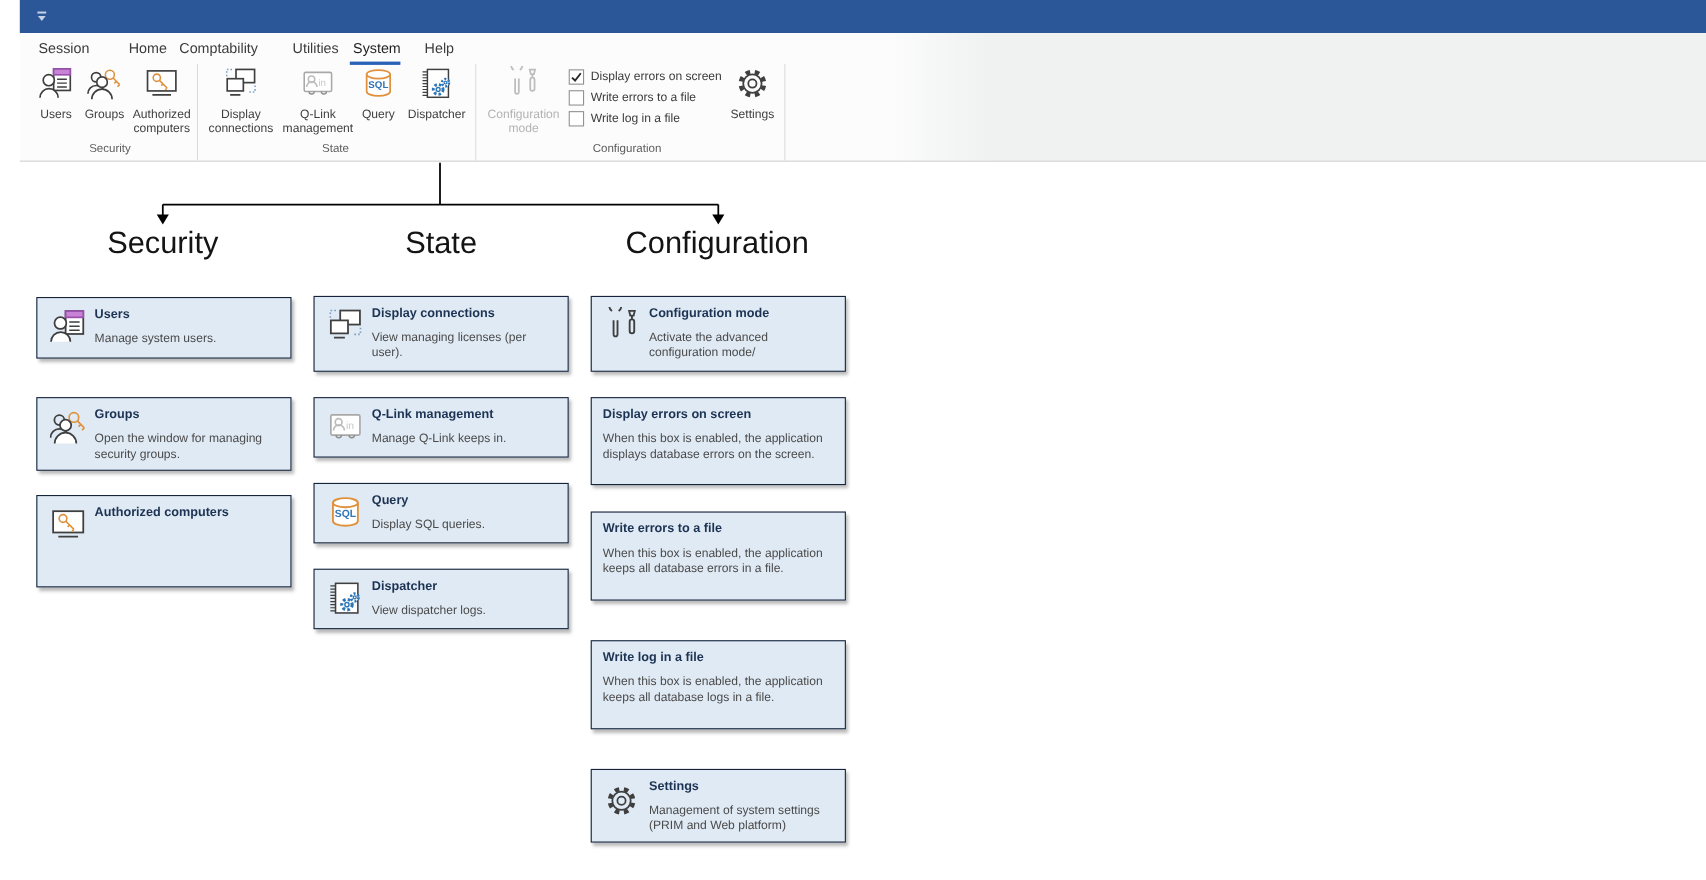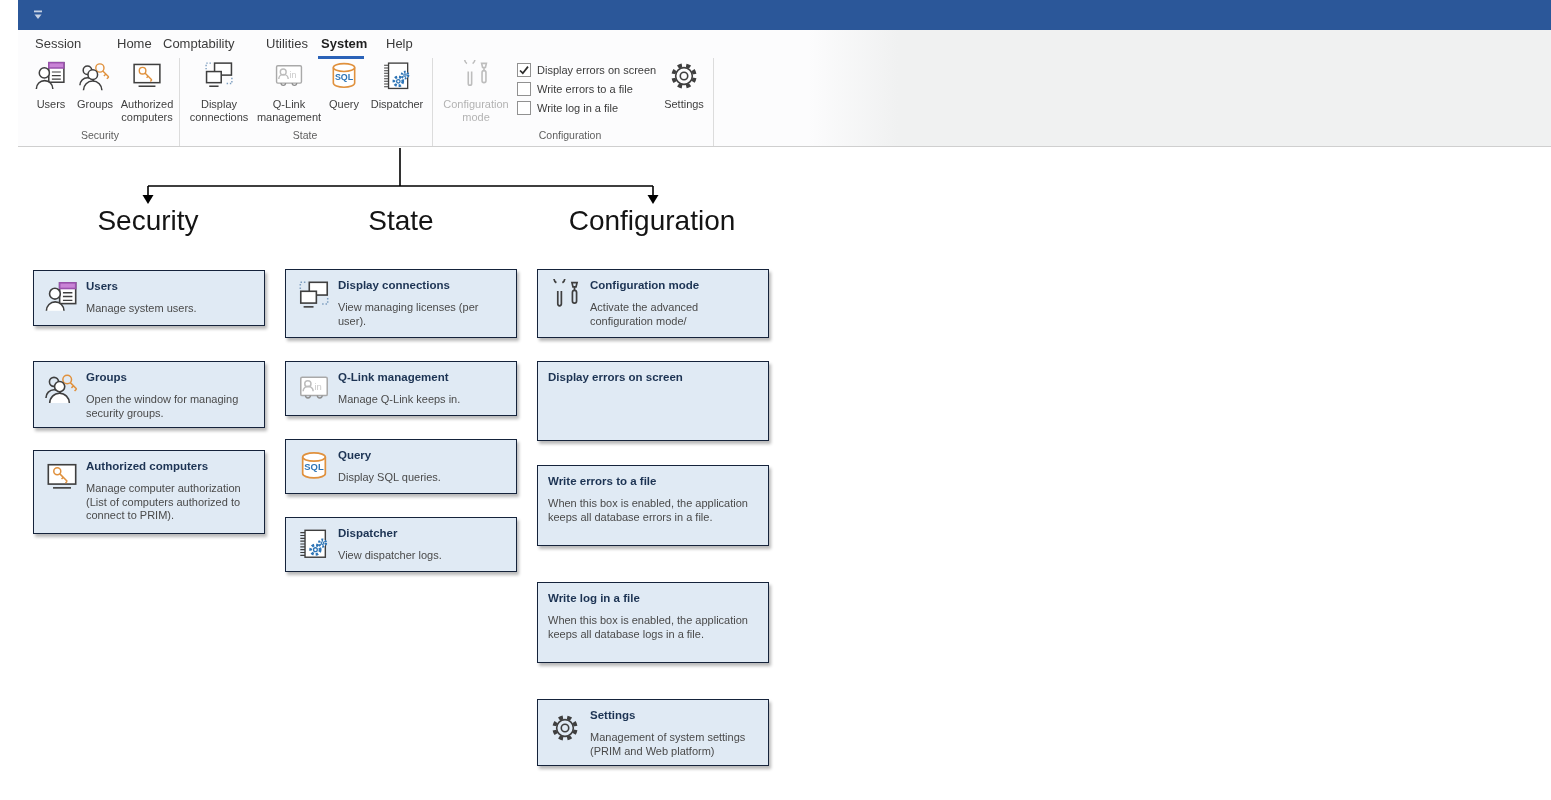--- a/index.html
+++ b/index.html
@@ -11,21 +11,21 @@
   
   .titlebar{position:absolute;left:18px;top:0;right:0;height:30px;background:#2b5799;}
   .tb-icon{position:absolute;left:14px;top:9px;width:12px;height:12px;}
   
   .band{
     position:absolute;left:18px;top:30px;right:0;height:116px;
     background:linear-gradient(90deg,#fcfcfd 0,#fcfcfd 790px,#f0f1f1 880px,#f0f1f1 100%);
     border-bottom:1px solid #cfcfcf;
   }
   .tab{position:absolute;top:6px;font-size:13px;color:#3b3b3b;cursor:default;white-space:nowrap;}
-  .tab.active{font-weight:bold;color:#1f1f1f;}
+  .tab.active{font-weight:normal;color:#1f1f1f;}
   .tab-underline{position:absolute;top:26px;left:300px;width:46px;height:3px;background:#2a62b8;}
   .rbtn{position:absolute;top:30px;text-align:center;color:#3f3f3f;font-size:11px;line-height:13px;}
   .rbtn .ric{height:38px;display:flex;align-items:flex-start;justify-content:center;color:#3f3f3f;}
   .rbtn.disabled{color:#b3b3b3;}
   .rbtn.disabled .ric{color:#bdbdbd;}
   .vsep{position:absolute;top:28px;height:88px;width:1px;background:#dcdcdc;}
   .grplabel{position:absolute;top:99px;font-size:10.5px;color:#5e5e5e;transform:translateX(-50%);white-space:nowrap;}
   .cbrow{position:absolute;left:499px;display:flex;align-items:center;gap:6px;font-size:11px;color:#3b3b3b;white-space:nowrap;}
   .cb{width:12px;height:12px;background:#fff;border:1px solid #919191;position:relative;flex:0 0 auto;}
   .cb svg{position:absolute;left:-1px;top:-1px;display:none;}
@@ -283,21 +283,20 @@
     <div class="ctitle">Groups</div>
     <div class="cdesc">Open the window for managing security groups.</div>
   </div>
 </div>
 <div class="card" style="left:33px;top:450px;width:232px;height:84px">
   <div class="cicon"><svg width="34" height="34">
         <use href="#sym-authorized"></use>
       </svg></div>
   <div class="ctext">
     <div class="ctitle">Authorized computers</div>
-    <div class="cdesc">Manage computer authorization (List of computers authorized to connect to PRIM).</div>
   </div>
 </div>
 
 <div class="card" style="left:285px;top:269px;width:232px;height:69px">
   <div class="cicon"><svg width="34" height="34">
         <use href="#sym-dispconn"></use>
       </svg></div>
   <div class="ctext">
     <div class="ctitle">Display connections</div>
     <div class="cdesc">View managing licenses (per user).</div>
@@ -336,20 +335,21 @@
         <use href="#sym-configmode"></use>
       </svg></div>
   <div class="ctext">
     <div class="ctitle">Configuration mode</div>
     <div class="cdesc">Activate the advanced configuration mode/</div>
   </div>
 </div>
 <div class="card" style="left:537px;top:361px;width:232px;height:80px">
   <div class="ctext full">
     <div class="ctitle">Display errors on screen</div>
+    <div class="cdesc">When this box is enabled, the application displays database errors on the screen.</div>
   </div>
 </div>
 <div class="card" style="left:537px;top:465px;width:232px;height:81px">
   <div class="ctext full">
     <div class="ctitle">Write errors to a file</div>
     <div class="cdesc">When this box is enabled, the application keeps all database errors in a file.</div>
   </div>
 </div>
 <div class="card" style="left:537px;top:582px;width:232px;height:81px">
   <div class="ctext full">

